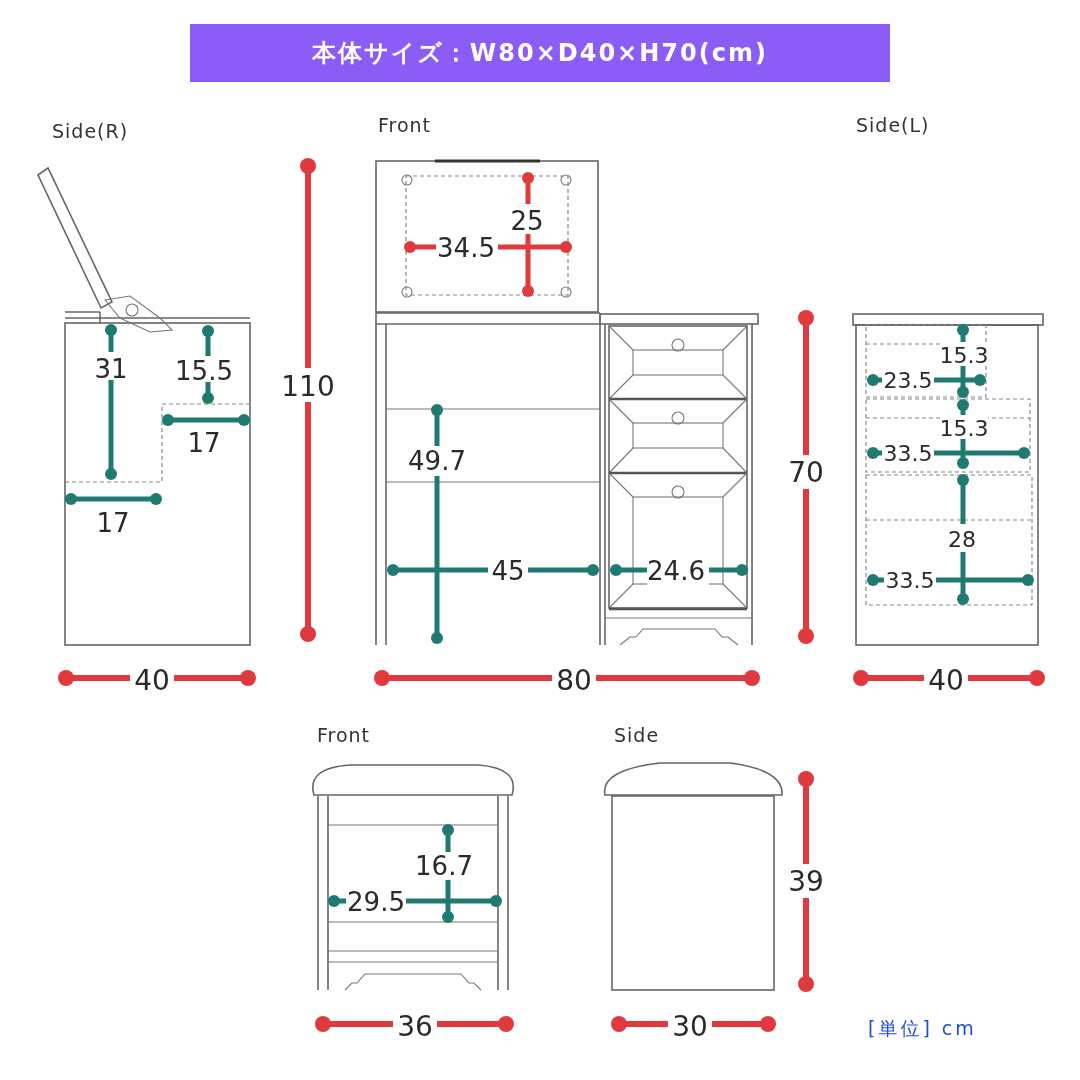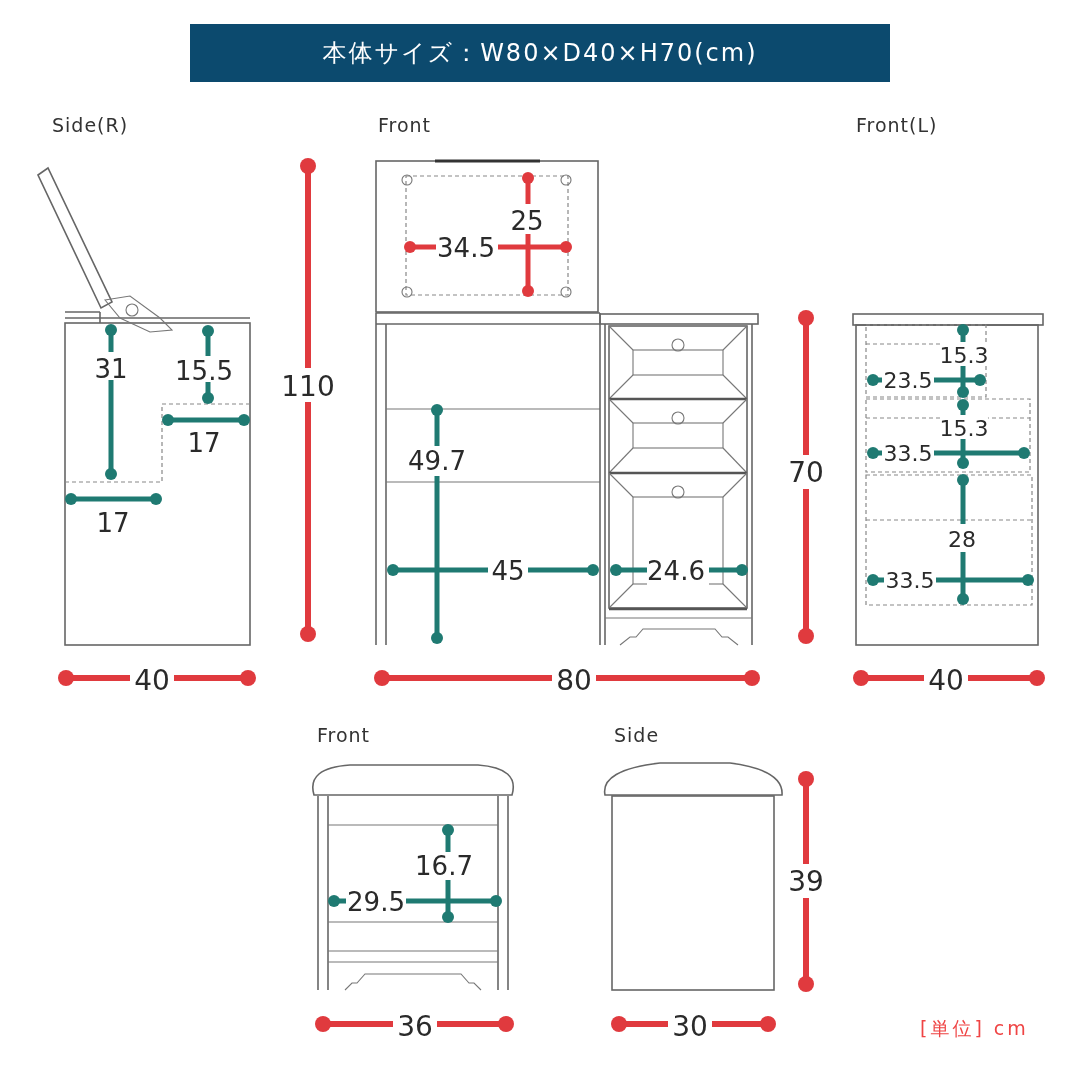--- a/index.html
+++ b/index.html
@@ -1,32 +1,32 @@
 <!DOCTYPE html>
 <html><head>
 <meta charset="utf-8">
 <style>
   html, body { margin:0; padding:0; background:#ffffff; }
   body { width:1080px; height:1080px; position:relative; overflow:hidden; font-family:"DejaVu Sans", sans-serif; }
-  .title-bar { position:absolute; left:190px; top:24px; width:700px; height:58px; background:#0c4a6e; color:#fff; display:flex; align-items:center; justify-content:center; font-weight:normal; font-size:24px; letter-spacing:2px; }
+  .title-bar { position:absolute; left:190px; top:24px; width:700px; height:58px; background:#8b5cf6; color:#fff; display:flex; align-items:center; justify-content:center; font-weight:bold; font-size:24px; letter-spacing:2px; }
   .view-label { position:absolute; font-size:19px; color:#333; letter-spacing:1px; }
-  .unit-label { position:absolute; left:920px; top:1016px; font-size:19px; color:#ef4444; letter-spacing:3px; }
+  .unit-label { position:absolute; left:868px; top:1016px; font-size:19px; color:#1d4ed8; letter-spacing:3px; }
   svg { position:absolute; left:0; top:0; }
   .dim { font-family:"DejaVu Sans", sans-serif; fill:#2a2a2a; }
 </style>
 </head>
 <body>
 
 <div class="title-bar">
     <span>本体サイズ：W80×D40×H70(cm)</span>
   </div>
 
-<div class="view-label" style="left:52px;top:114px">Side(R)</div>
+<div class="view-label" style="left:52px;top:120px">Side(R)</div>
 <div class="view-label" style="left:378px;top:114px">Front</div>
-<div class="view-label" style="left:856px;top:114px">Front(L)</div>
+<div class="view-label" style="left:856px;top:114px">Side(L)</div>
 <div class="view-label" style="left:317px;top:724px">Front</div>
 <div class="view-label" style="left:614px;top:724px">Side</div>
 <div class="unit-label">[単位] cm</div>
 
 <svg width="1080" height="1080" viewBox="0 0 1080 1080">
   <defs>
     <style>
       .o { fill:none; stroke:#666; stroke-width:1.6; }
       .thin { fill:none; stroke:#777; stroke-width:1.1; }
       .dash { fill:none; stroke:#888; stroke-width:1.2; stroke-dasharray:4 3; }

